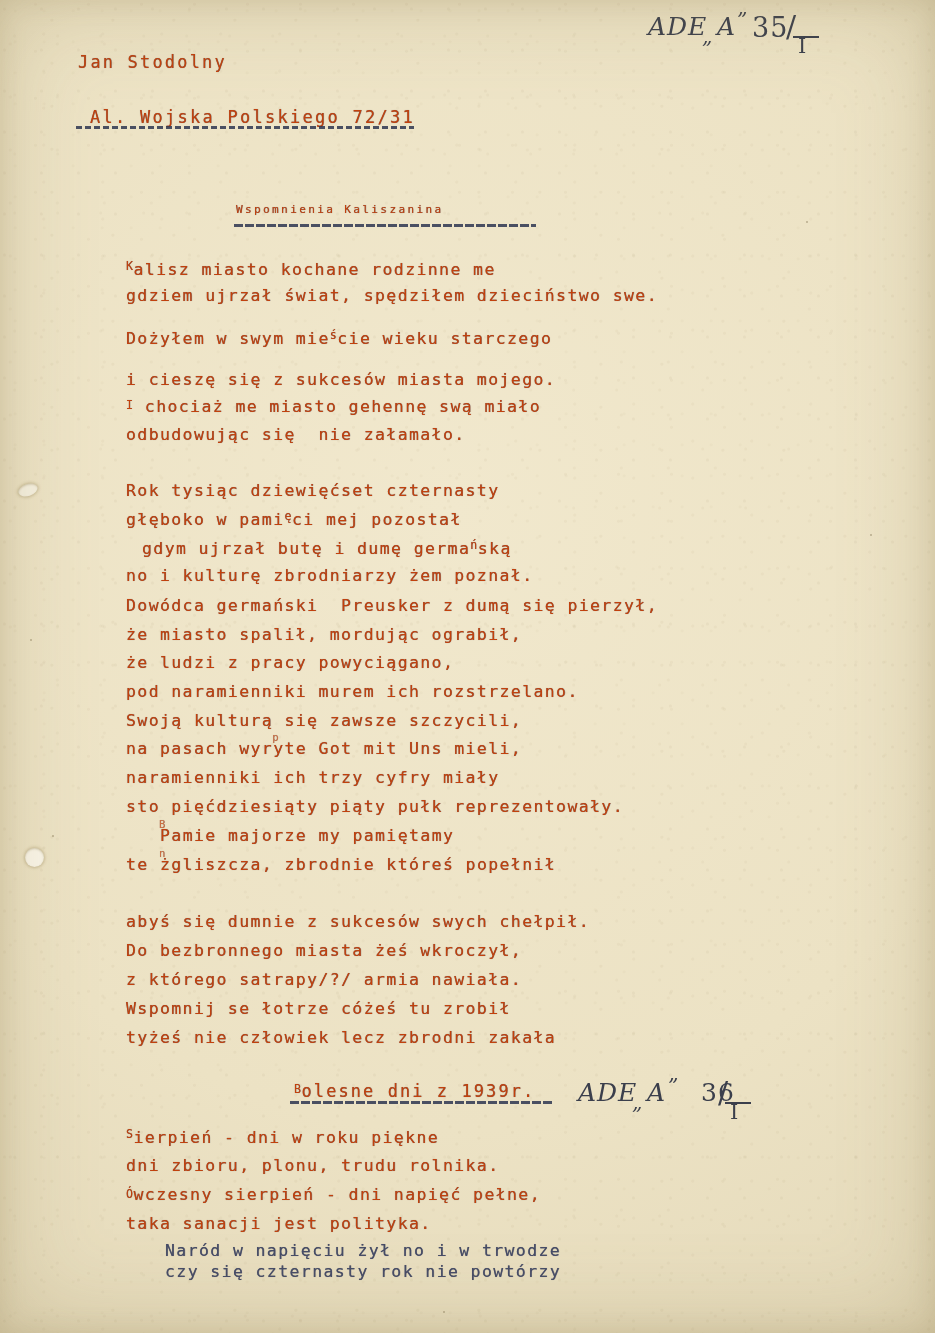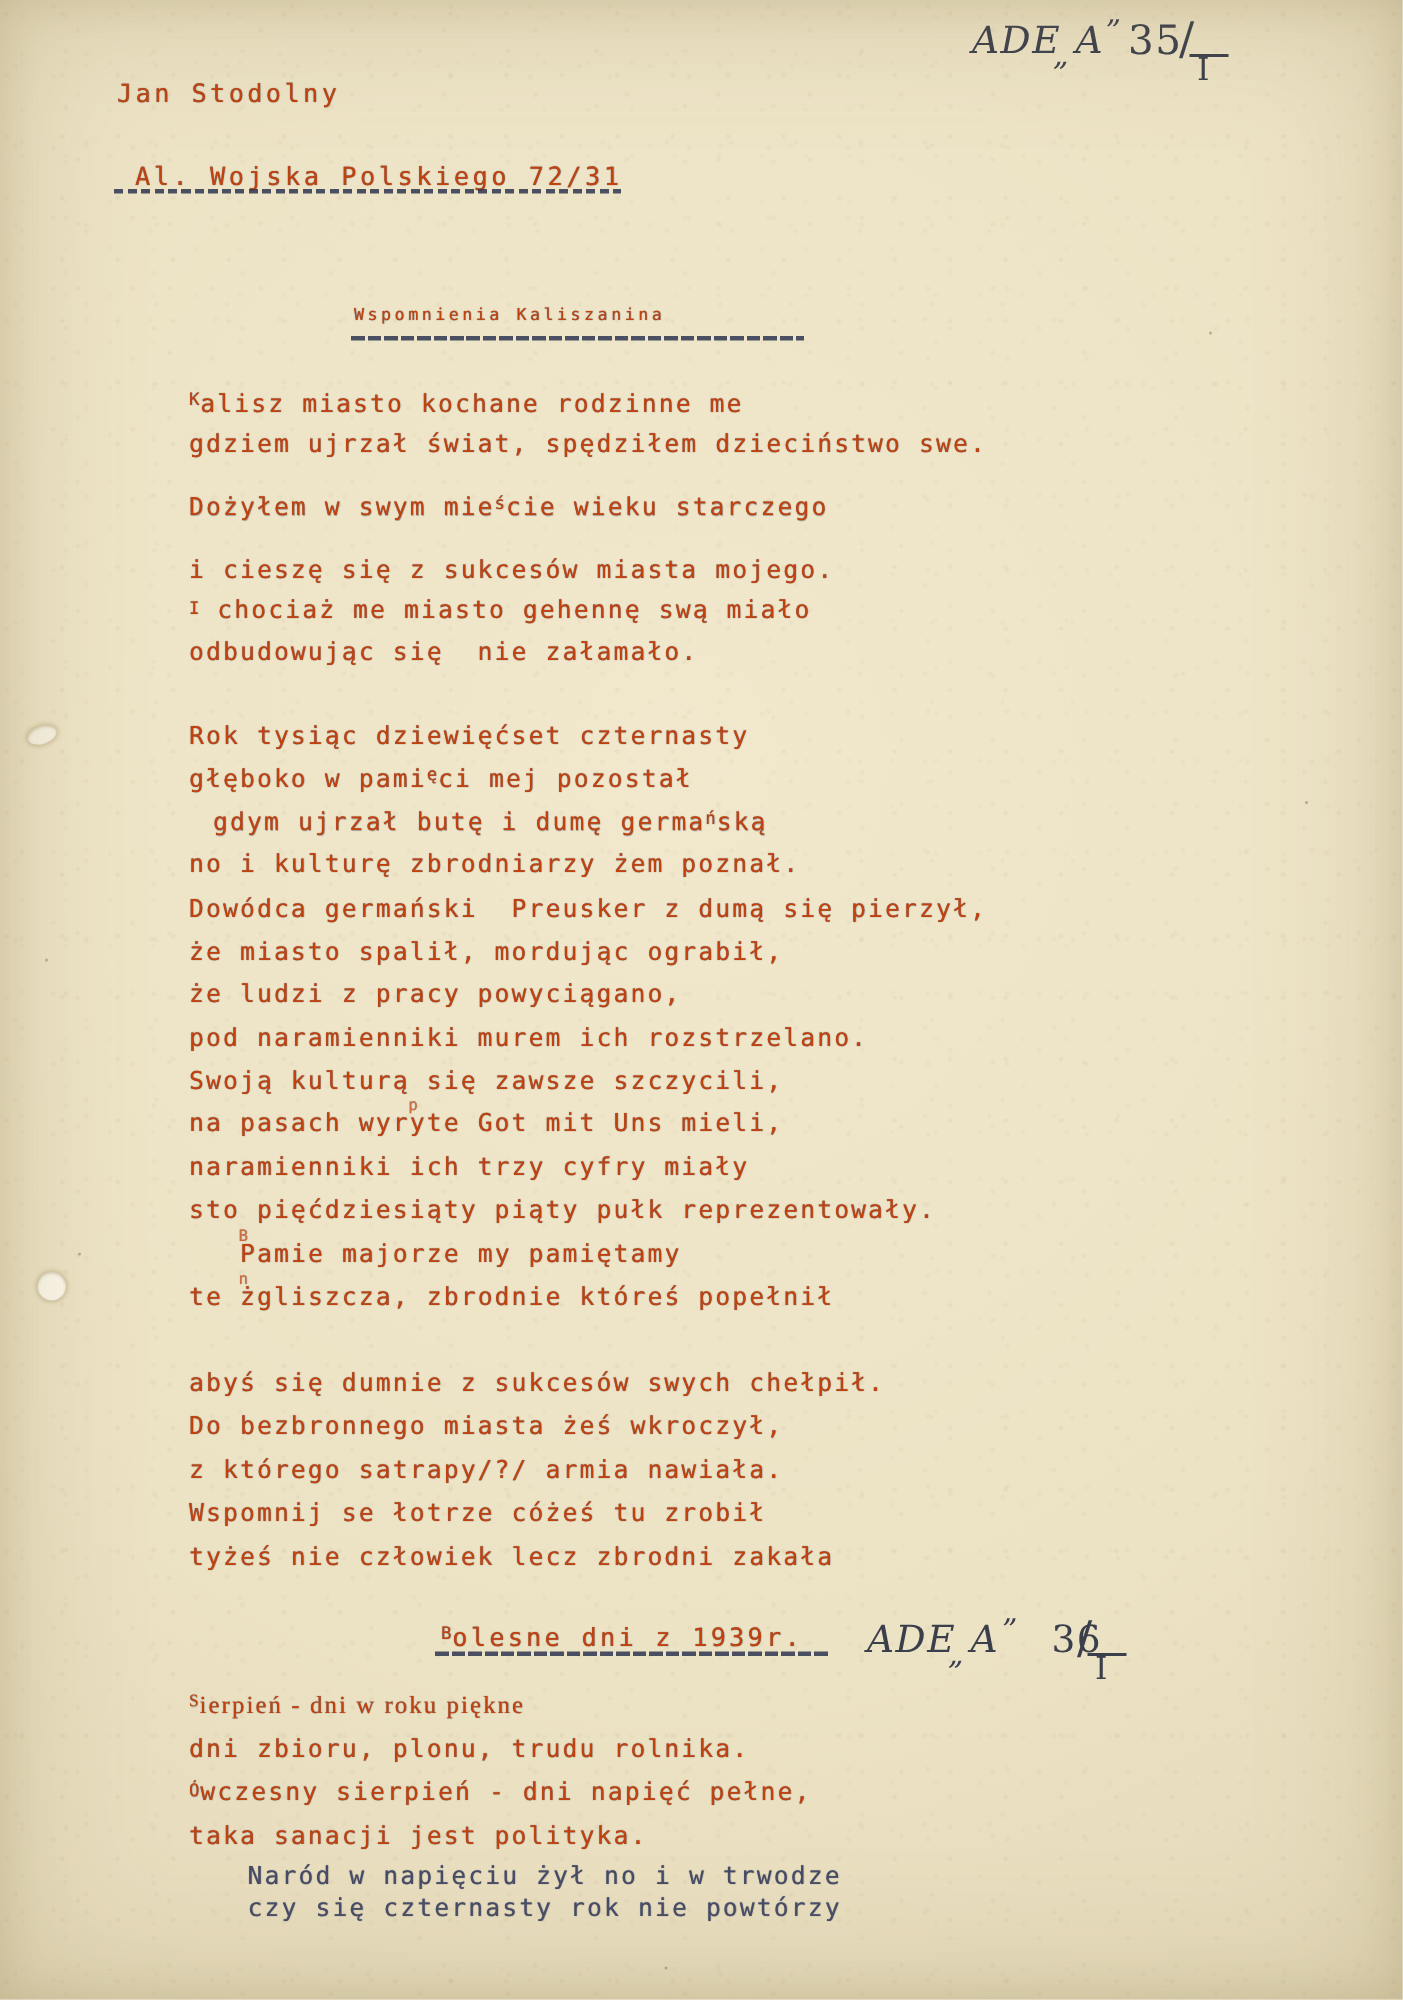--- a/index.html
+++ b/index.html
@@ -155,21 +155,21 @@
 
   <div class="hw" style="left:578px;top:1078px;font-size:25px;">ADE</div>
   <div class="hw" style="left:632px;top:1090px;font-size:20px;">„</div>
   <div class="hw" style="left:647px;top:1078px;font-size:25px;">A</div>
   <div class="hw" style="left:668px;top:1074px;font-size:20px;">”</div>
   <div class="hw" style="left:701px;top:1078px;font-size:25px;font-style:normal;">36</div>
   <div class="hw" style="left:718px;top:1075px;font-size:30px;font-style:normal;">/</div>
   <div class="hwbar" style="left:725px;top:1102px;width:26px;"></div>
   <div class="hw" style="left:730px;top:1100px;font-size:21px;font-style:normal;">I</div>
 
-  <div class="tl" style="left:126px;top:1127px;font-family:Liberation Serif, serif;"><span class="sup">S</span><span>ierpień - dni w roku piękne</span></div>
+  <div class="tl" style="left:126px;top:1127px;"><span class="sup">S</span><span>ierpień - dni w roku piękne</span></div>
 
   <div class="tl" style="left:126px;top:1156px;">dni zbioru, plonu, trudu rolnika.</div>
 
   <div class="tl" style="left:126px;top:1185px;"><span class="sup" style="vertical-align:2.5px;">Ó</span><span>wczesny sierpień - dni napięć pełne,</span></div>
 
   <div class="tl" style="left:126px;top:1214px;">taka sanacji jest polityka.</div>
 
   <div class="tl fade" style="left:126px;top:1241px;">Naród w napięciu żył no i w trwodze</div>
 
   <div class="tl fade" style="left:126px;top:1262px;">czy się czternasty rok nie powtórzy</div>

